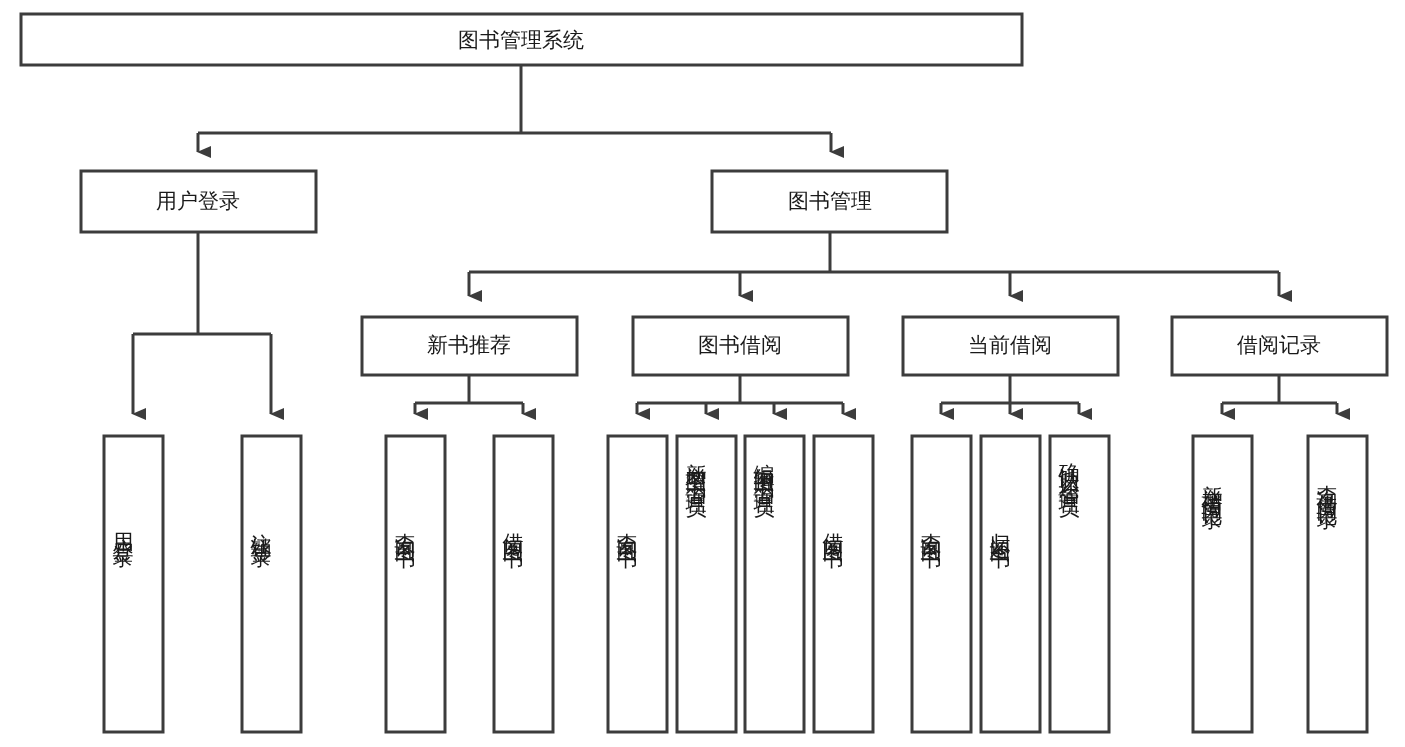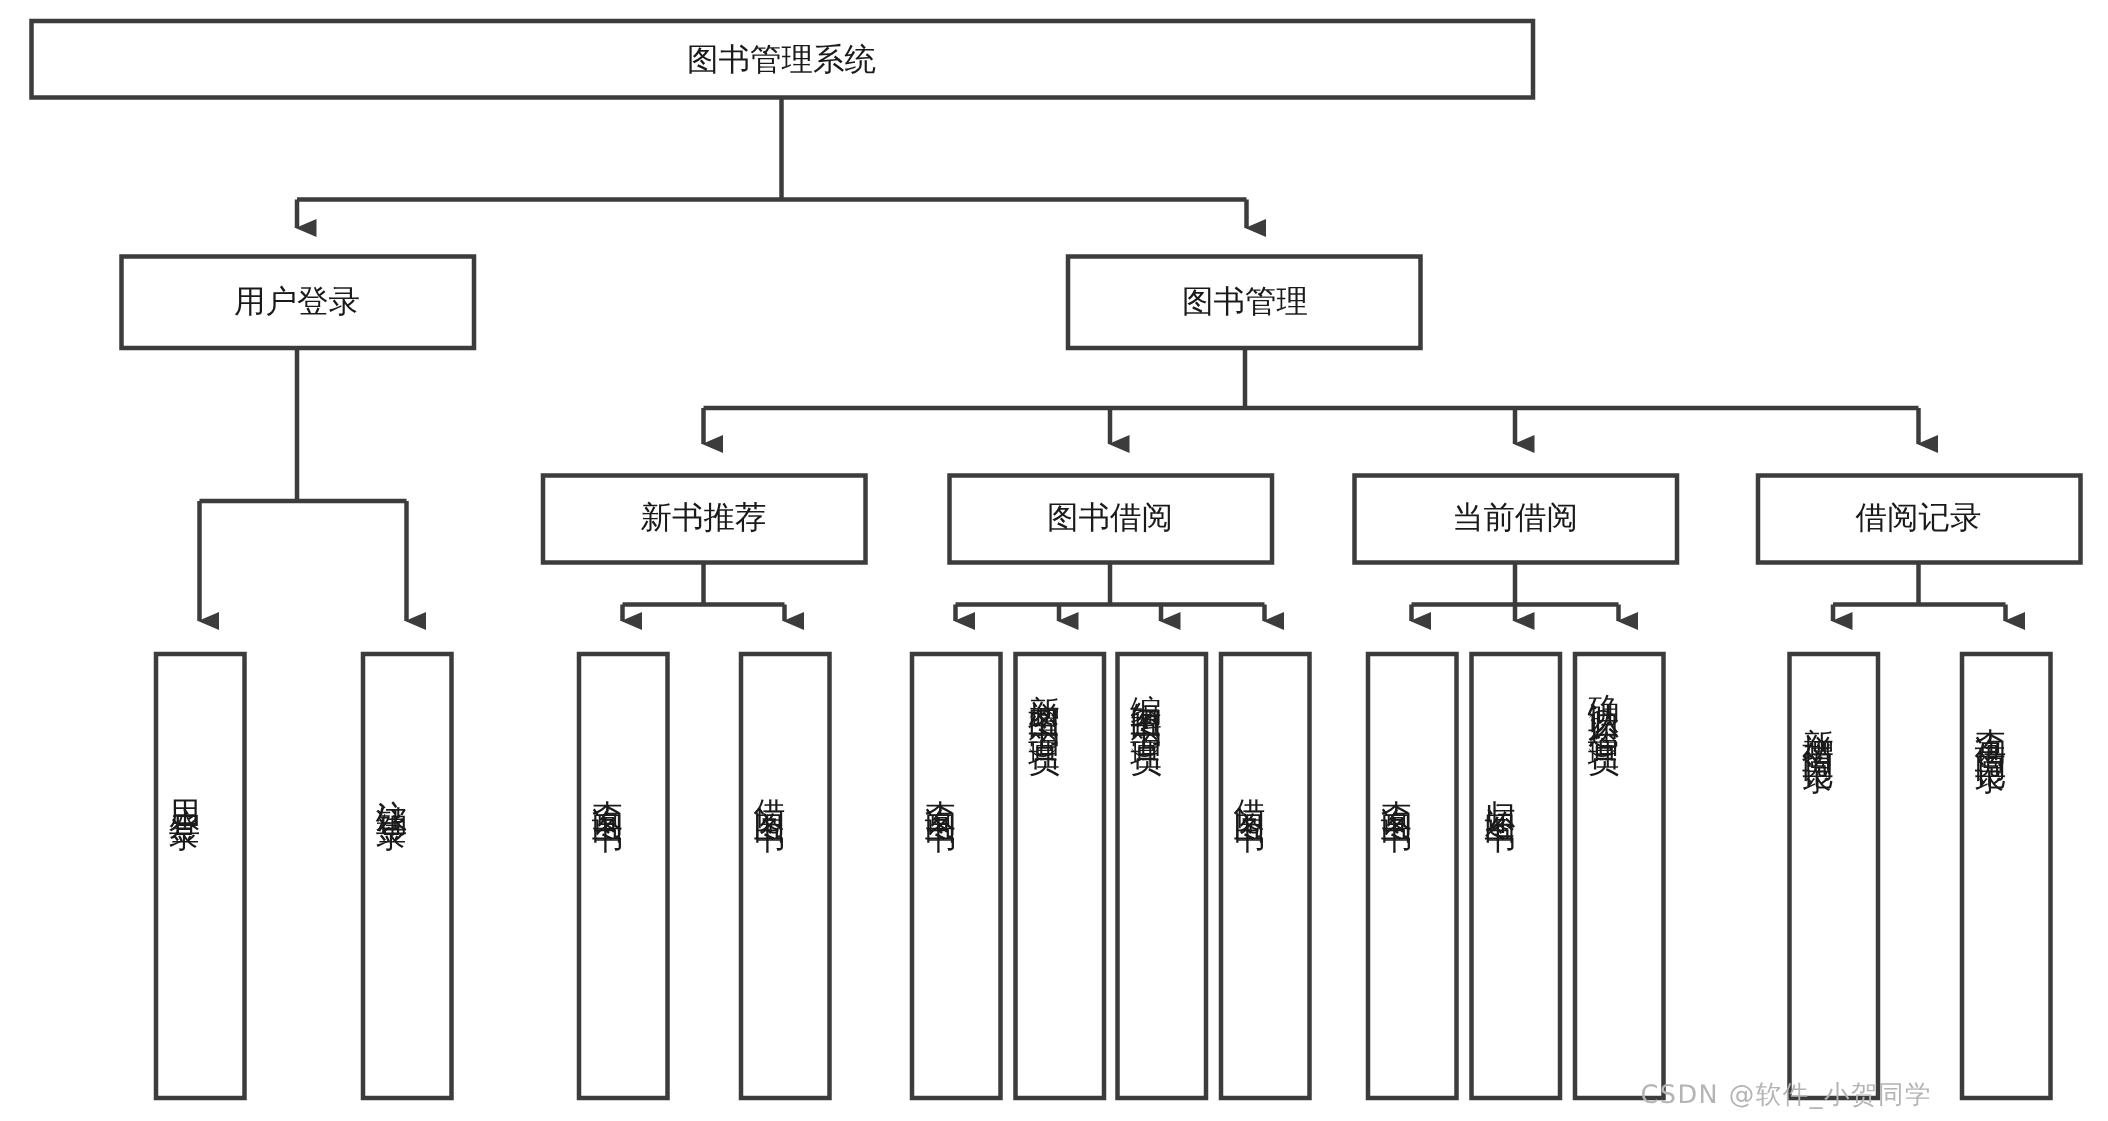--- a/index.html
+++ b/index.html
@@ -219,15 +219,14 @@
   <div class="node-label-v" style="left:616px; top:516px;">查询图书</div>
   <div class="node-label-v" style="left:685px; top:446px;">新增图书（管理员）</div>
   <div class="node-label-v" style="left:753px; top:446px;">编辑图书（管理员）</div>
   <div class="node-label-v" style="left:822px; top:516px;">借阅图书</div>
   <div class="node-label-v" style="left:920px; top:516px;">查询图书</div>
   <div class="node-label-v" style="left:989px; top:516px;">归还图书</div>
   <div class="node-label-v" style="left:1058px; top:446px;">确认归还（管理员）</div>
   <div class="node-label-v" style="left:1201px; top:468px;">新增借阅记录</div>
   <div class="node-label-v" style="left:1316px; top:468px;">查询借阅记录</div>
 
-  <div class="watermark">CSDN @软件_小贺同学</div>
 
 </div>
 
 </body></html>

